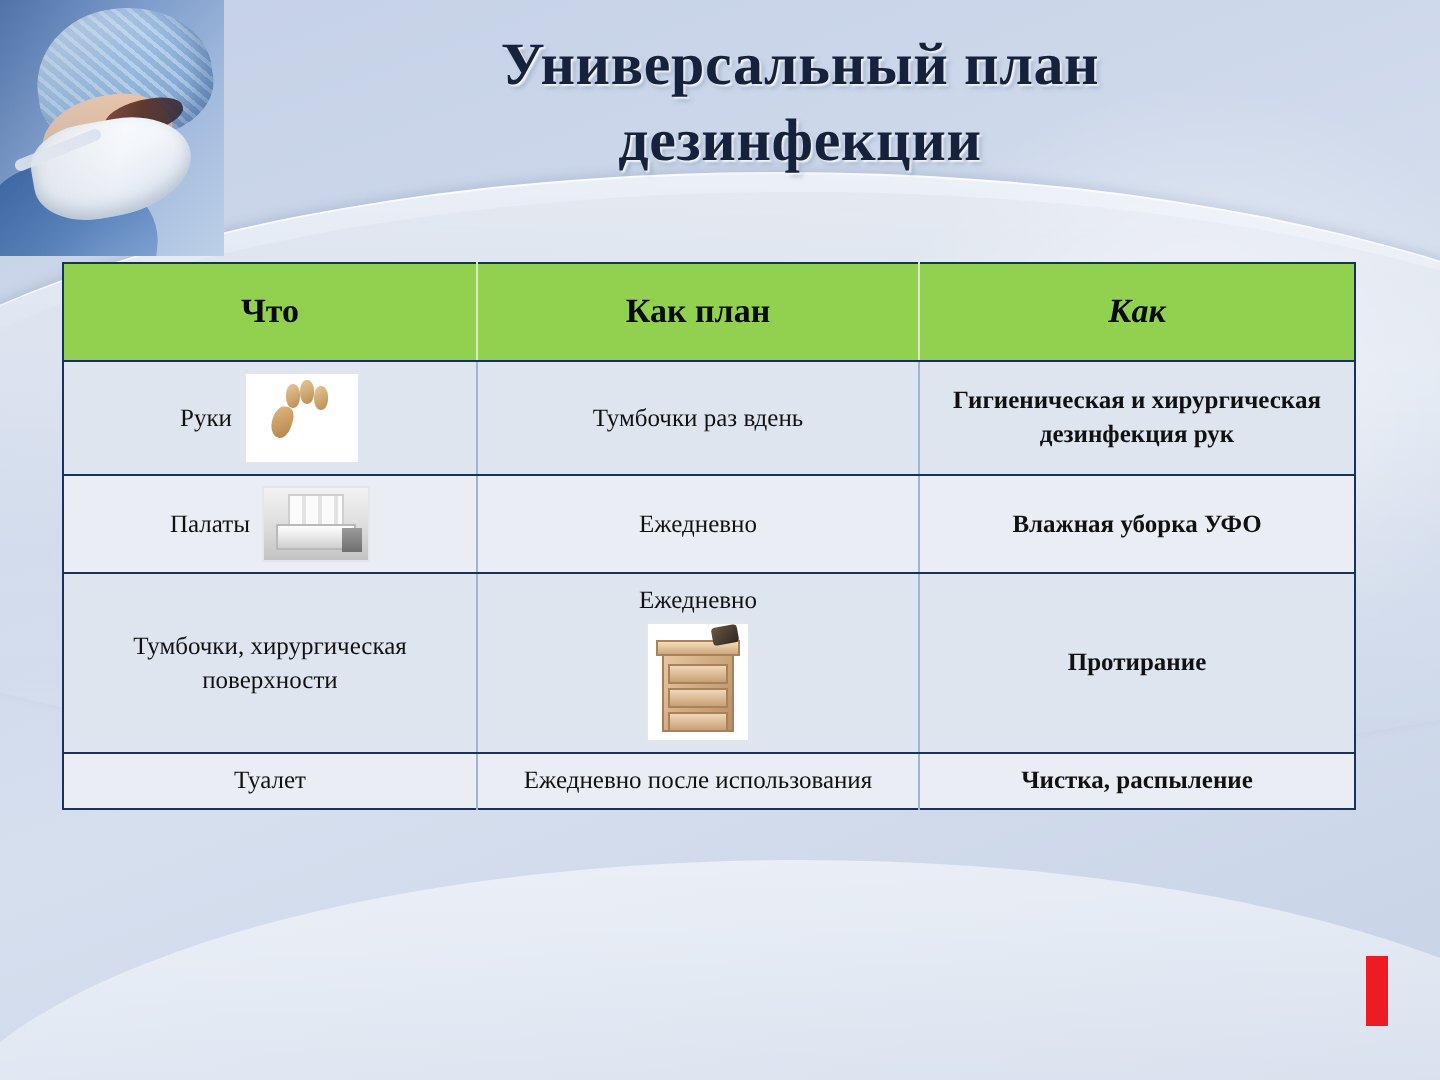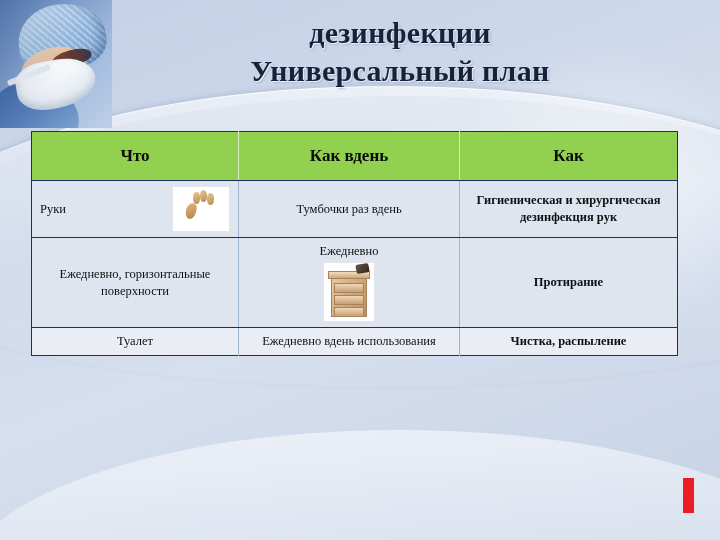--- a/index.html
+++ b/index.html
@@ -181,42 +181,42 @@
     font-weight: bold;
     font-size: 17px;
     height: 48px;
     border-right: 1px solid #d8e9c4;
     border-bottom: 1px solid #17325c;
     text-align: center;
     vertical-align: middle;
     padding: 0 4px;
     margin-top: 37px;
   }
-  .plan-table th:last-child { border-right: none; }
+  .plan-table th:last-child { border-right: none; font-style: italic; }
 
   .plan-table td {
     font-size: 12.5px;
     line-height: 17px;
     color: #111111;
     text-align: center;
     vertical-align: middle;
     border-right: 1px solid #9fb4d2;
     border-bottom: 1px solid #17325c;
     padding: 5px 8px;
     background: #dfe5ef;
     position: relative;
   }
   .plan-table td:last-child { border-right: none; font-weight: bold; }
   .plan-table tr.alt td { background: #eaeef4; }
   .plan-table tr:last-child td { border-bottom: none; margin-left: 44px; }
 
   .cell-inline {
     display: flex;
     align-items: center;
-    justify-content: space-between;
+    justify-content: center;
     gap: 6px;
   }
   .cell-stack {
     display: flex;
     flex-direction: column;
     align-items: center;
     justify-content: center;
     gap: 2px;
   }
 
@@ -361,34 +361,34 @@
     <div class="gown"></div>
     <div class="cap"></div>
     <div class="face"></div>
     <div class="brow"></div>
     <div class="mask"></div>
     <div class="strap"></div>
     <div class="shade"></div>
   </div>
 
   <div class="title">
+    <div>Универсальный план</div>
     <div>дезинфекции</div>
-    <div>Универсальный план</div>
   </div>
 
   <table class="plan-table">
     <colgroup>
       <col class="c1">
         <col class="c2">
         <col class="c3">
     </colgroup>
     <thead>
       <tr>
         <th>Что</th>
-        <th>Как вдень</th>
+        <th>Как план</th>
         <th>Как</th>
       </tr>
     </thead>
     <tbody>
 
       <tr>
         <td>
           <div class="cell-inline">
             <span>Руки</span>
             <span class="thumb thumb-hand">
@@ -397,44 +397,59 @@
               <span class="hand-fing" style="left:20px;"></span>
               <span class="hand-fing" style="left:27px;top:3px;"></span>
               <span class="hand-fing" style="left:34px;top:6px;"></span>
             </span>
           </div>
         </td>
         <td>Тумбочки раз вдень</td>
         <td>Гигиеническая  и хирургическая дезинфекция рук</td>
       </tr>
 
+      <tr class="alt">
+        <td>
+          <div class="cell-inline">
+            <span>Палаты</span>
+            <span class="thumb thumb-room">
+              <span class="room-bg"></span>
+              <span class="room-win"></span>
+              <span class="room-bed"></span>
+              <span class="room-night"></span>
+            </span>
+          </div>
+        </td>
+        <td>Ежедневно</td>
+        <td>Влажная уборка УФО</td>
+      </tr>
 
       <tr>
-        <td>Ежедневно, горизонтальные поверхности</td>
+        <td>Тумбочки, хирургическая поверхности</td>
         <td>
           <div class="cell-stack">
             <span>Ежедневно</span>
             <span class="thumb thumb-stand">
               <span class="stand-body"></span>
               <span class="stand-top"></span>
               <span class="stand-draw" style="top:20px;"></span>
               <span class="stand-draw" style="top:32px;"></span>
               <span class="stand-draw" style="top:44px;"></span>
               <span class="stand-obj"></span>
             </span>
           </div>
         </td>
         <td>Протирание</td>
       </tr>
 
 
 
       <tr class="alt">
         <td>Туалет</td>
-        <td>Ежедневно вдень использования</td>
+        <td>Ежедневно после использования</td>
         <td>Чистка, распыление</td>
       </tr>
 
     </tbody>
   </table>
 
   <div class="red-bar"></div>
 
 </div>
 

